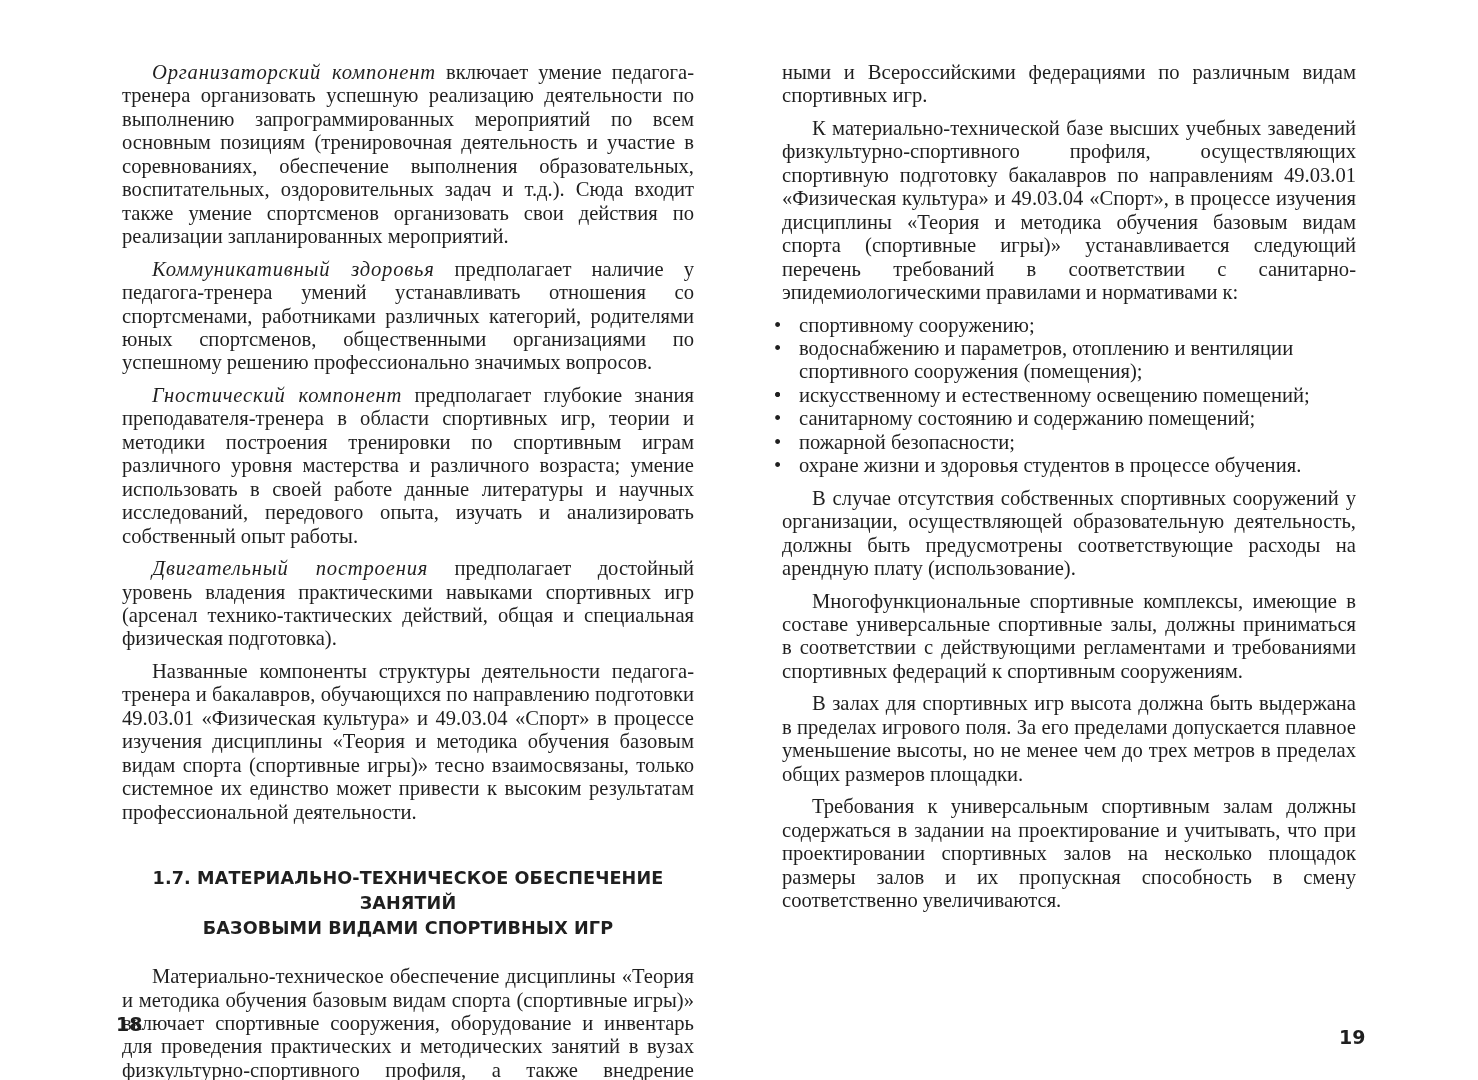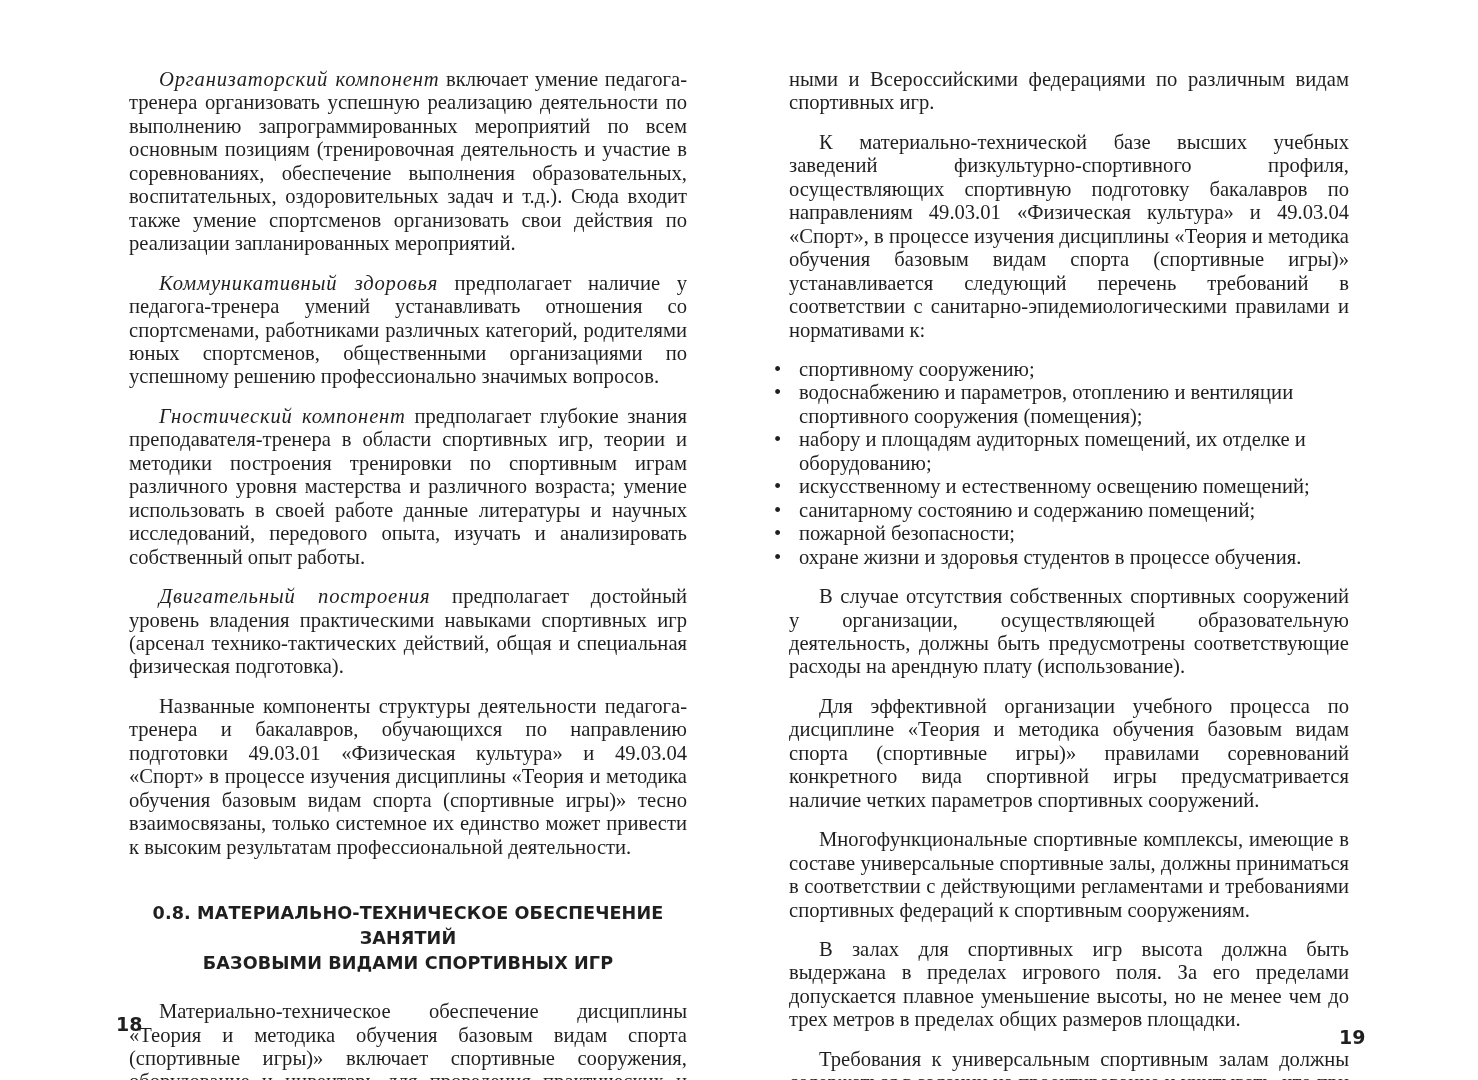--- a/index.html
+++ b/index.html
@@ -6,21 +6,21 @@
   body { width: 1478px; height: 1080px; position: relative; overflow: hidden; color: #1f1f1f; }
   .page { position: absolute; top: 52px; }
   .page-left { left: 113px; width: 590px; }
   .page-right { left: 773px; width: 592px; }
   .p {
     font-family: "Liberation Serif", serif;
     font-size: 20.6px;
     line-height: 23.45px;
     text-align: justify;
     text-indent: 30px;
-    margin: 16px;
+    margin: 9px;
     hyphens: manual;
   }
   .p.noindent { text-indent: 0; }
   .p .lead { font-style: italic; letter-spacing: 0.8px; }
   .heading {
     font-family: "DejaVu Sans", sans-serif;
     font-weight: bold;
     font-size: 17.6px;
     line-height: 25px;
     text-align: center;
@@ -52,40 +52,39 @@
 <body>
 
 <div class="page page-left">
   <p class="p"><span class="lead">Организаторский компонент</span><span> включает умение педагога-тренера организовать успешную реализацию деятельности по выполнению запрограммированных мероприятий по всем основным позициям (тренировочная деятельность и участие в соревнованиях, обеспечение выполнения образовательных, воспитательных, оздоровительных задач и т.д.). Сюда входит также умение спортсменов организовать свои действия по реализации запланированных мероприятий.</span></p>
   <p class="p"><span class="lead">Коммуникативный здоровья</span><span> предполагает наличие у педагога-тренера умений устанавливать отношения со спортсменами, работниками различных категорий, родителями юных спортсменов, общественными организациями по успешному решению профессионально значимых вопросов.</span></p>
   <p class="p"><span class="lead">Гностический компонент</span><span> предполагает глубокие знания преподавателя-тренера в области спортивных игр, теории и методики построения тренировки по спортивным играм различного уровня мастерства и различного возраста; умение использовать в своей работе данные литературы и научных исследований, передового опыта, изучать и анализировать собственный опыт работы.</span></p>
   <p class="p"><span class="lead">Двигательный построения</span><span> предполагает достойный уровень владения практическими навыками спортивных игр (арсенал технико-тактических действий, общая и специальная физическая подготовка).</span></p>
   <p class="p"><span>Названные компоненты структуры деятельности педагога-тренера и бакалавров, обучающихся по направлению подготовки 49.03.01 «Физическая культура» и 49.03.04 «Спорт» в процессе изучения дисциплины «Теория и методика обучения базовым видам спорта (спортивные игры)» тесно взаимосвязаны, только системное их единство может привести к высоким результатам профессиональной деятельности.</span></p>
 
   <div class="heading">
-    <div>0.8. МАТЕРИАЛЬНО-ТЕХНИЧЕСКОЕ ОБЕСПЕЧЕНИЕ ЗАНЯТИЙ</div>
+    <div>1.7. МАТЕРИАЛЬНО-ТЕХНИЧЕСКОЕ ОБЕСПЕЧЕНИЕ ЗАНЯТИЙ</div>
     <div>БАЗОВЫМИ ВИДАМИ СПОРТИВНЫХ ИГР</div>
   </div>
 
   <p class="p">Материально-техническое обеспечение дисциплины «Теория и методика обучения базовым видам спорта (спортивные игры)» включает спортивные сооружения, оборудование и инвентарь для проведения практических и методических занятий в вузах физкультурно-спортивного профиля, а также внедрение различных технических средств — специального оборудования, тренажеров, регистрационных и демонстрационных аппаратов.</p>
 
 </div>
 <div class="page-num num-left">18</div>
 
 <div class="page page-right">
   <p class="p noindent">ными и Всероссийскими федерациями по различным видам спортивных игр.</p>
   <p class="p">К материально-технической базе высших учебных заведений физкультурно-спортивного профиля, осуществляющих спортивную подготовку бакалавров по направлениям 49.03.01 «Физическая культура» и 49.03.04 «Спорт», в процессе изучения дисциплины «Теория и методика обучения базовым видам спорта (спортивные игры)» устанавливается следующий перечень требований в соответствии с санитарно-эпидемиологическими правилами и нормативами к:</p>
   <ul class="bullets">
     <li><span class="dot">•</span><span>спортивному сооружению;</span></li>
     <li><span class="dot">•</span><span>водоснабжению и параметров, отоплению и вентиляции спортивного сооружения (помещения);</span></li>
-    <li><span class="dot">•</span><span>набору и площадям аудиторных помещений, их отделке и оборудованию;</span></li>
+    <li><span class="dot">•</span></li>
     <li><span class="dot">•</span><span>искусственному и естественному освещению помещений;</span></li>
     <li><span class="dot">•</span><span>санитарному состоянию и содержанию помещений;</span></li>
     <li><span class="dot">•</span><span>пожарной безопасности;</span></li>
     <li><span class="dot">•</span><span>охране жизни и здоровья студентов в процессе обучения.</span></li>
   </ul>
   <p class="p">В случае отсутствия собственных спортивных сооружений у организации, осуществляющей образовательную деятельность, должны быть предусмотрены соответствующие расходы на арендную плату (использование).</p>
-  <p class="p">Для эффективной организации учебного процесса по дисциплине «Теория и методика обучения базовым видам спорта (спортивные игры)» правилами соревнований конкретного вида спортивной игры предусматривается наличие четких параметров спортивных сооружений.</p>
   <p class="p">Многофункциональные спортивные комплексы, имеющие в составе универсальные спортивные залы, должны приниматься в соответствии с действующими регламентами и требованиями спортивных федераций к спортивным сооружениям.</p>
   <p class="p">В залах для спортивных игр высота должна быть выдержана в пределах игрового поля. За его пределами допускается плавное уменьшение высоты, но не менее чем до трех метров в пределах общих размеров площадки.</p>
   <p class="p">Требования к универсальным спортивным залам должны содержаться в задании на проектирование и учитывать, что при проектировании спортивных залов на несколько площадок размеры залов и их пропускная способность в смену соответственно увеличиваются.</p>
 </div>
 <div class="page-num num-right">19</div>
 
 </body></html>

